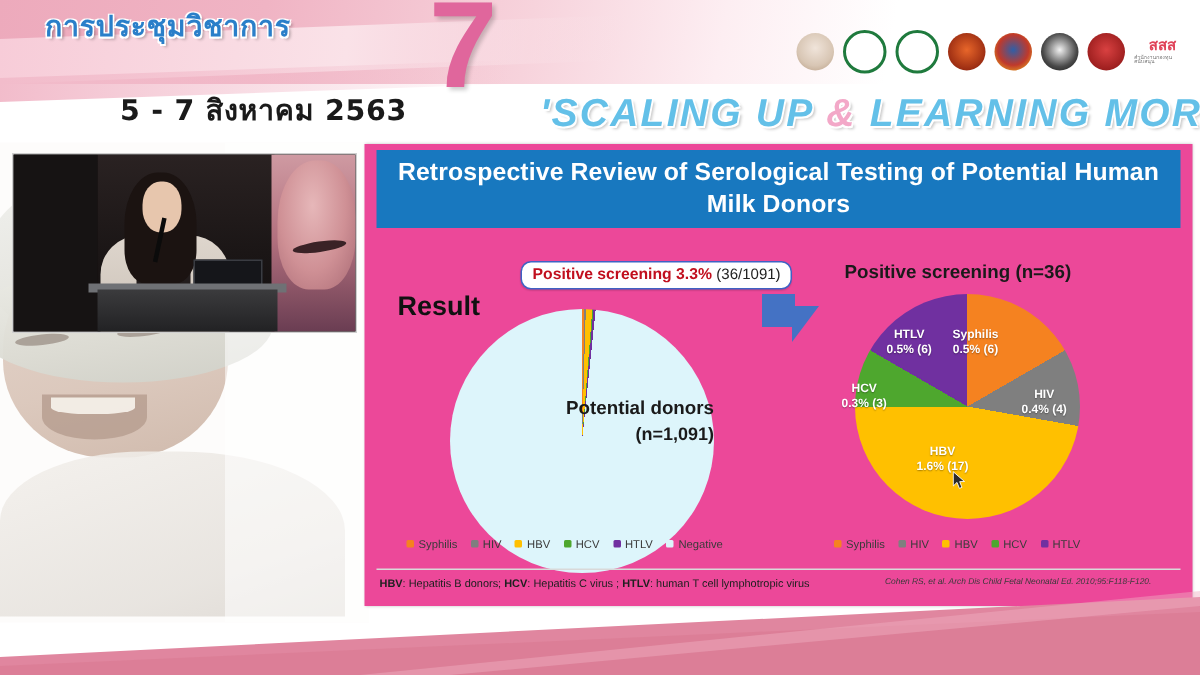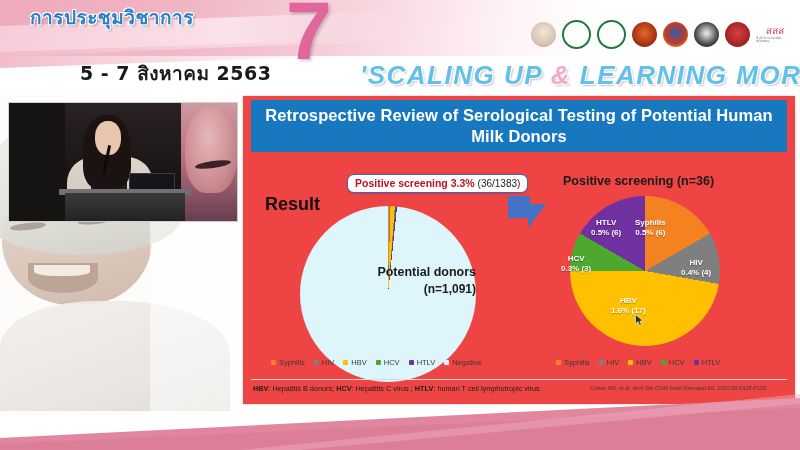--- a/index.html
+++ b/index.html
@@ -35,21 +35,21 @@
   .logos{position:absolute;right:6px;top:20px;display:flex;gap:6px;align-items:center;}
   .logo{width:25px;height:25px;border-radius:50%;position:relative;flex:0 0 auto;}
   .logo.l1{background:radial-gradient(circle at 50% 40%,#f0e4da 0%,#d8c6b4 60%,#b59a80 100%);}
   .logo.l2{background:#ffffff;border:2px solid #1f7a3d;}
   .logo.l3{background:#ffffff;border:2px solid #1f7a3d;}
   .logo.l4{background:radial-gradient(circle at 50% 45%,#e8662a 0%,#9c2d12 70%,#5e1a08 100%);}
   .logo.l5{background:radial-gradient(circle at 50% 45%,#2f5fa8 0%,#c0392b 55%,#f0c419 100%);}
   .logo.l6{background:radial-gradient(circle at 50% 45%,#f2f2f2 0%,#4a4a4a 60%,#111 100%);}
   .logo.l7{background:radial-gradient(circle at 50% 45%,#d94141 0%,#9e1f1f 70%,#6a1212 100%);}
   .logo-text{width:38px;height:25px;display:flex;flex-direction:column;align-items:center;justify-content:center;}
-  .logo-text .tl{font-size:10px;font-weight:normal;color:#e0445a;line-height:1;}
+  .logo-text .tl{font-size:10px;font-weight:bold;color:#e0445a;line-height:1;}
   .logo-text .sl{font-size:3.5px;color:#777;line-height:1;margin-top:1px;}
 
   
   .bg-baby{position:absolute;left:0;top:95px;width:246px;height:320px;overflow:hidden;
         background:#fdfcfb;}
   .baby-hat{position:absolute;left:-10px;top:18px;width:180px;height:120px;border-radius:50% 50% 46% 46%;
         background:linear-gradient(160deg,#f1f1ee 0%,#e3e3dd 55%,#d3d4cc 100%);opacity:.95;}
   .baby-hat-brim{position:absolute;left:-18px;top:82px;width:200px;height:78px;border-radius:50%;
         background:linear-gradient(170deg,#ececE6 0%,#dcdcd4 60%,#cfd0c8 100%);opacity:.95;}
   .baby-face{position:absolute;left:2px;top:70px;width:150px;height:140px;border-radius:48% 48% 46% 46%;
@@ -85,21 +85,21 @@
       background:linear-gradient(180deg,#ded6cd 0%,#cbc1b7 100%);}
   .v-vest{position:absolute;left:82px;top:54px;width:36px;height:60px;background:#231d1d;border-radius:8px 8px 0 0;}
   .v-mic{position:absolute;left:96px;top:42px;width:3px;height:30px;background:#0b0b0b;transform:rotate(12deg);}
   .v-podium{position:absolute;left:56px;top:90px;width:120px;height:28px;
       background:linear-gradient(180deg,#3b3b3d 0%,#222224 100%);}
   .v-podium-top{position:absolute;left:50px;top:86px;width:132px;height:6px;background:#6f7175;}
   .v-laptop{position:absolute;left:120px;top:70px;width:44px;height:22px;background:#15161a;
       border:1px solid #3a3c42;}
 
   
-  .slide{position:absolute;left:243px;top:96px;width:552px;height:308px;background:#ef4444;
+  .slide{position:absolute;left:243px;top:96px;width:552px;height:308px;background:#ec4899;
        box-shadow:0 0 2px rgba(0,0,0,.25);}
   .slide-title{position:absolute;left:8px;top:4px;width:536px;height:52px;background:#1878bf;
        color:#fff;display:flex;align-items:center;justify-content:center;text-align:center;
        font-size:16.5px;font-weight:bold;line-height:1.25;letter-spacing:.1px;}
   .result-label{position:absolute;left:22px;top:98px;font-size:18px;font-weight:bold;color:#111;
        text-underline-offset:3px;}
   .callout{position:absolute;left:104px;top:78px;padding:2px 7px 3px 7px;background:#fff;
        border:1.6px solid #3f62c4;border-radius:7px;white-space:nowrap;font-size:10.5px;
        box-shadow:0 1px 1px rgba(0,0,0,.12);}
   .callout b{color:#c10f1e;font-weight:bold;font-size:10.5px;}
@@ -216,21 +216,21 @@
   </div>
 
   <div class="slide">
 
     <div class="slide-title">Retrospective Review of Serological Testing of Potential Human Milk Donors</div>
 
     <div class="result-label">Result</div>
 
     <div class="callout">
       <b>Positive screening 3.3%</b>
-      <span class="frac">(36/1383)</span>
+      <span class="frac">(36/1091)</span>
     </div>
 
     <svg class="arrow" viewBox="0 0 42 40">
       <path d="M2 2 L24 2 L24 10 L40 10 L22 34 L22 24 L2 24 Z" fill="#4472c4"></path>
     </svg>
 
     <div class="pie-left"></div>
     <div class="pie-left-lbl">
       <div>Potential donors</div>
       <div class="sub">(n=1,091)</div>

